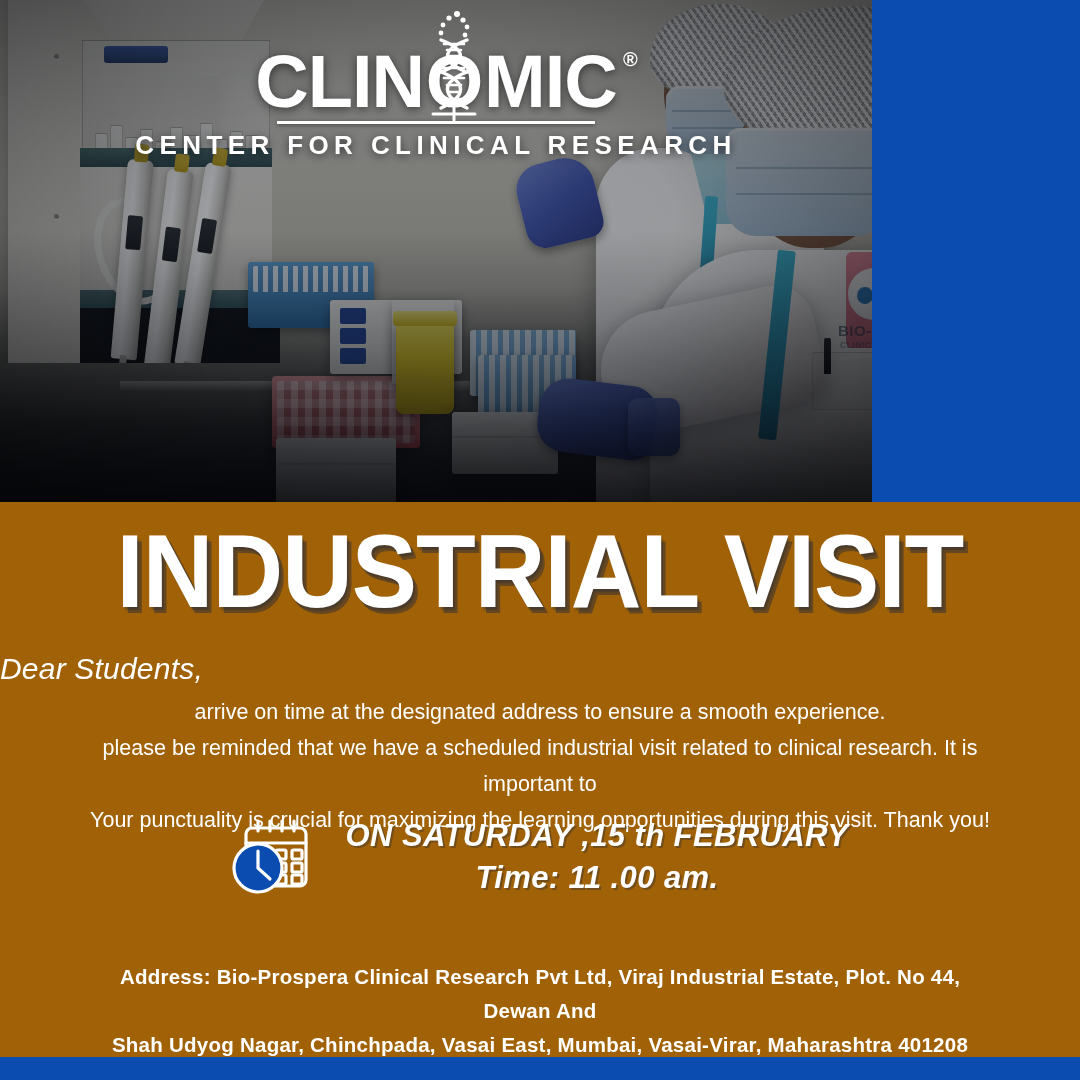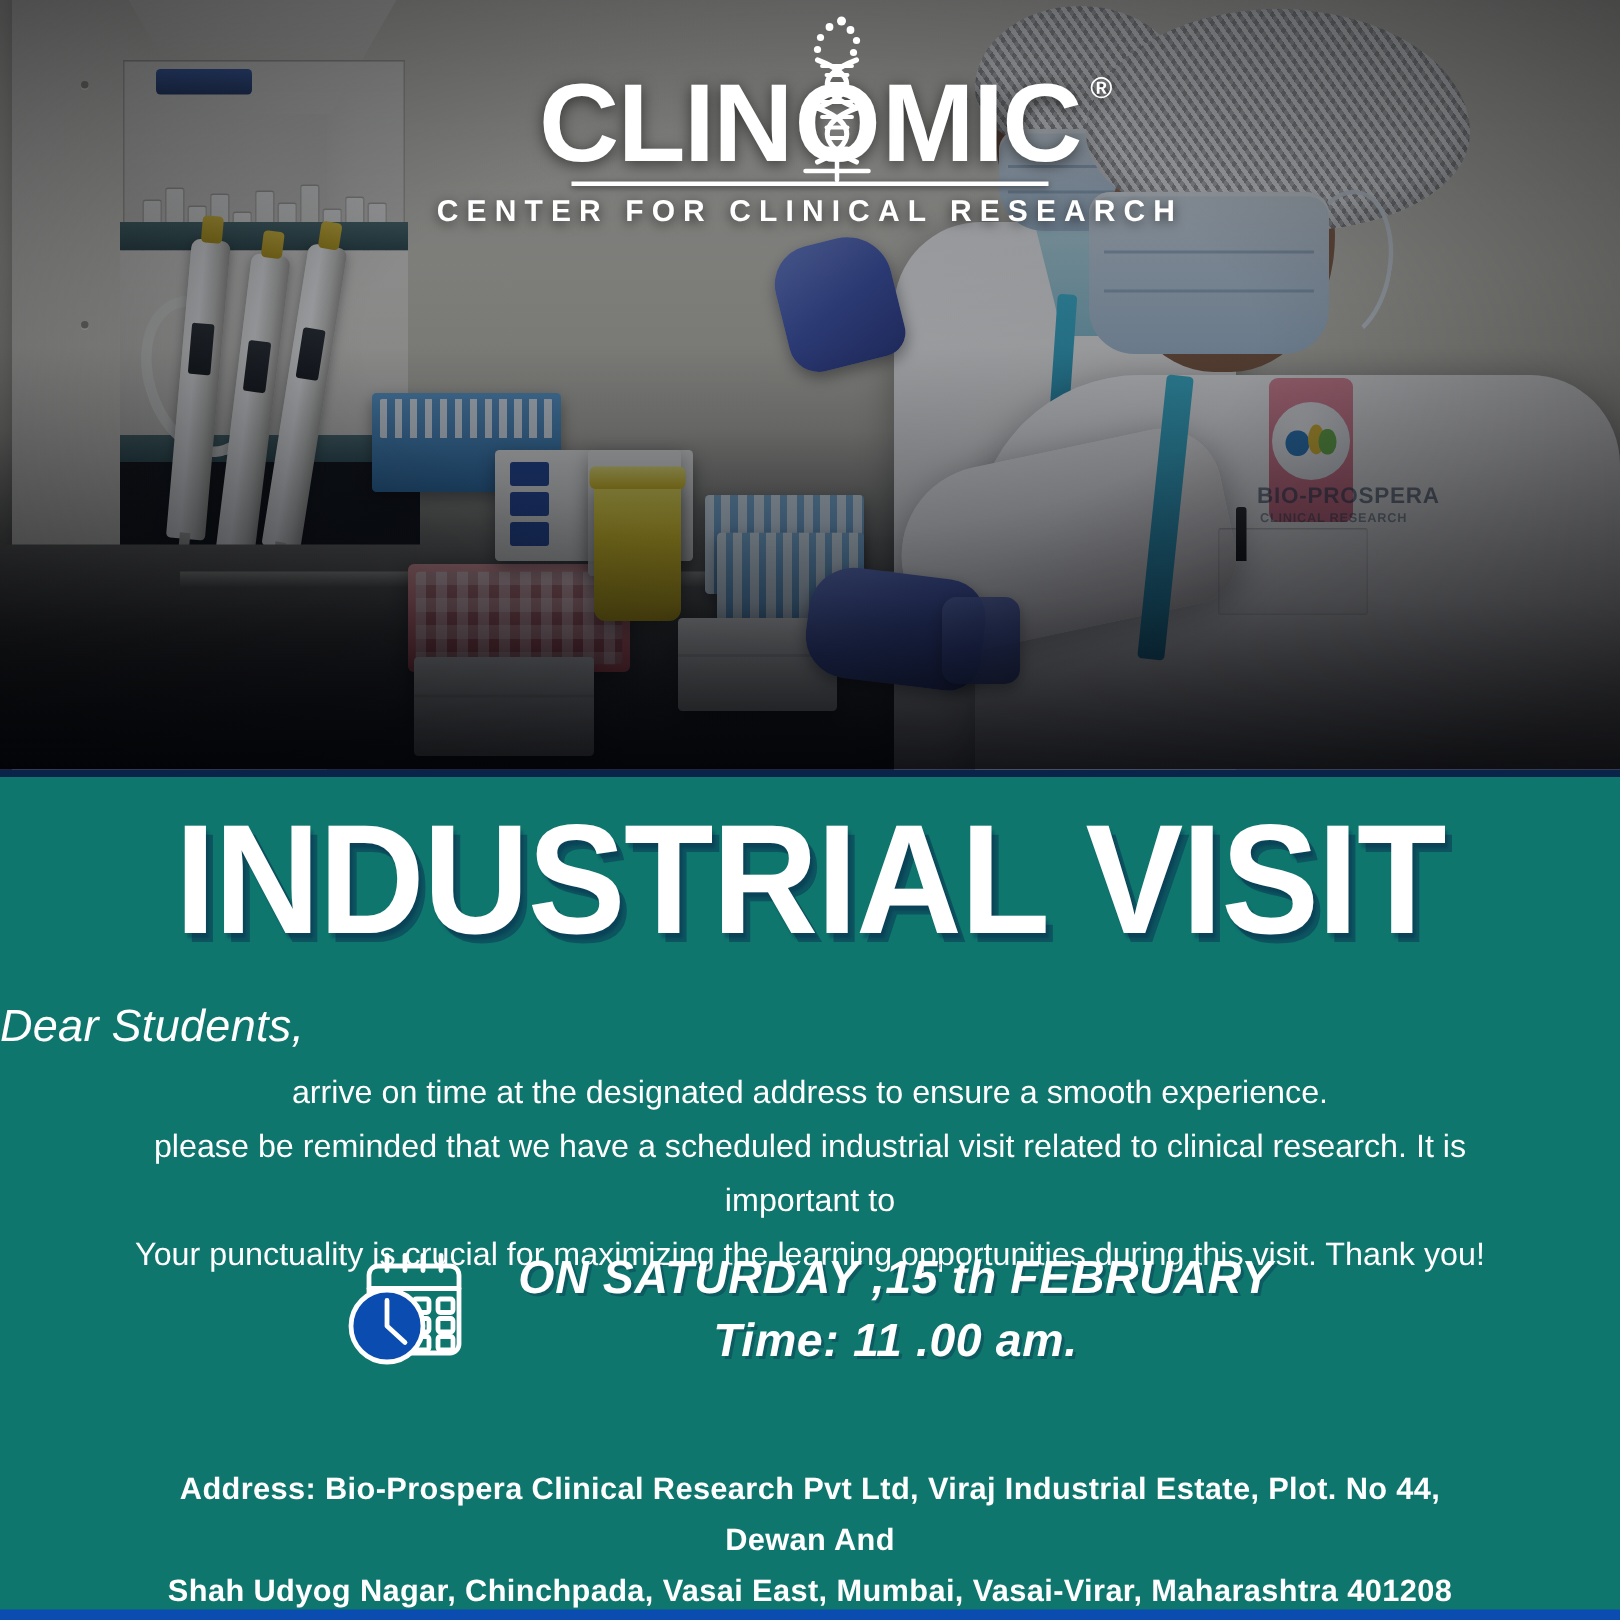--- a/index.html
+++ b/index.html
@@ -7,21 +7,21 @@
   body{
     width:1080px;height:1080px;overflow:hidden;
     background:#0B4CB0;
     font-family:"Liberation Sans","DejaVu Sans",sans-serif;
     -webkit-font-smoothing:antialiased;
   }
   .poster{position:relative;width:1080px;height:1080px;overflow:hidden;background:#0B4CB0;}
 
   
   .photo{
-    position:absolute;left:0;top:0;width:1080px;height:513px;overflow:hidden;
+    position:absolute;left:0;top:0;width:872px;height:513px;overflow:hidden;
     background:#ef4444;
   }
   
   .wall{position:absolute;inset:0;
     background:
       linear-gradient(180deg,#d8d6cc 0%,#cfcdc2 34%,#b9b7ac 56%,#5d5b55 74%,#2a2926 100%);
   }
   .photo .darken{position:absolute;inset:0;background:linear-gradient(180deg,rgba(10,14,22,.46) 0%,rgba(10,14,22,.40) 45%,rgba(6,9,16,.62) 78%,rgba(4,6,12,.88) 100%);}
   .photo .vign{position:absolute;inset:0;background:radial-gradient(ellipse 72% 66% at 50% 44%,rgba(0,0,0,0) 38%,rgba(0,0,0,.45) 100%);}
 
@@ -131,29 +131,29 @@
     display:inline-block;position:relative;
     font-family:"Liberation Sans","DejaVu Sans",sans-serif;
     font-weight:bold;font-size:74px;line-height:.96;letter-spacing:-1px;
     color:#ffffff;text-shadow:0 2px 10px rgba(0,0,0,.55);
   }
   .logo .word .o-slot{display:inline-block;position:relative;width:60px;}
   .logo .reg{position:absolute;right:-20px;top:4px;font-size:20px;font-weight:bold;}
   .helix{position:absolute;left:50%;top:-36px;transform:translateX(-50%);width:54px;height:112px;}
   .logo .rule{width:318px;height:3px;background:#ffffff;margin:4px auto 6px;box-shadow:0 1px 4px rgba(0,0,0,.5);}
   .logo .tag{
-    font-size:20px;font-weight:bold;letter-spacing:5.4px;color:#ffffff;
+    font-size:26px;font-weight:bold;letter-spacing:5.4px;color:#ffffff;
     text-shadow:0 2px 8px rgba(0,0,0,.6);
   }
 
   
   .divider{position:absolute;left:0;top:513px;width:1080px;height:12px;background:#0A2348;}
 
   
-  .panel{position:absolute;left:0;top:518px;width:1080px;height:555px;background:#0f766e;}
+  .panel{position:absolute;left:0;top:502px;width:1080px;height:555px;background:#a16207;}
 
   .headline{
     position:absolute;left:0;right:0;top:17px;text-align:center;
     font-family:"Liberation Sans Narrow","Liberation Sans","DejaVu Sans Condensed",sans-serif;
     font-weight:bold;font-size:104px;line-height:1;letter-spacing:-1px;
     color:#ffffff;
     transform:scaleX(.94);
     text-shadow:5px 6px 0 rgba(8,30,70,.38), 2px 3px 2px rgba(8,30,70,.30);
   }
 

